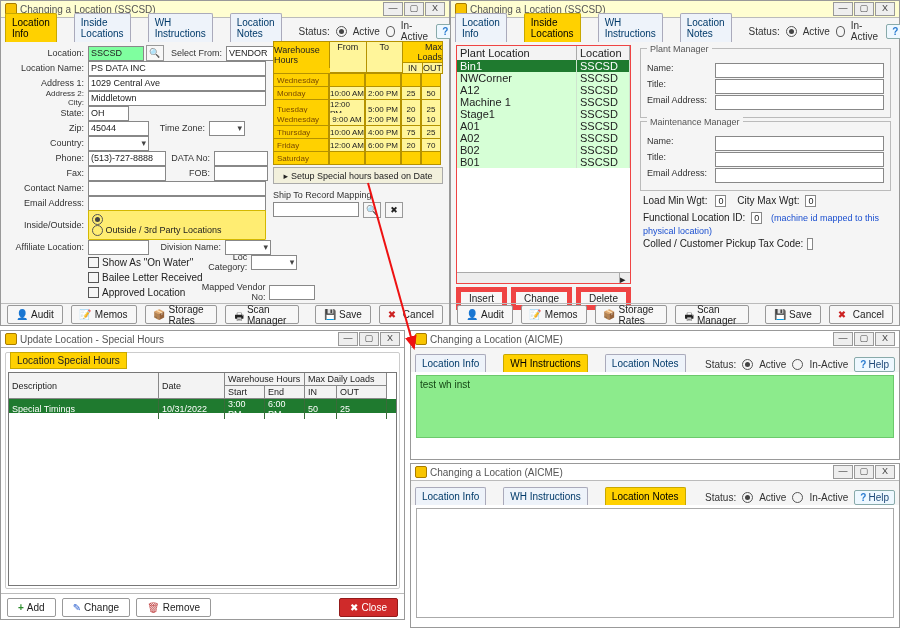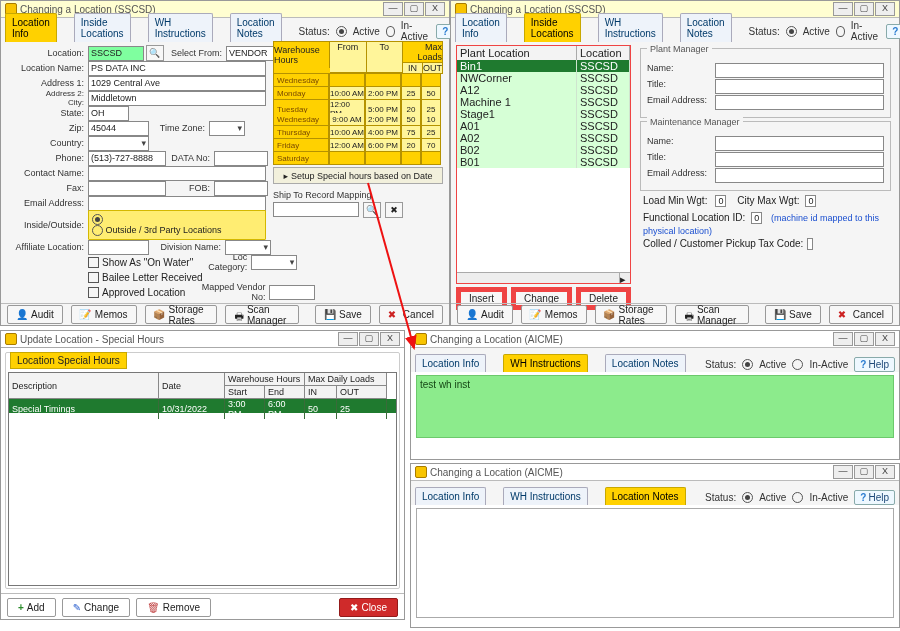--- a/index.html
+++ b/index.html
@@ -139,28 +139,28 @@
           <span class="lbl">Country:</span>
           <span class="tfield combo" style="width:55px"></span>
         </div>
     <div class="row">
           <span class="lbl">Phone:</span>
           <span class="tfield" style="width:72px">(513)-727-8888</span>
       <span class="lbl" style="width:44px">DATA No:</span>
           <span class="tfield" style="width:48px"></span>
         </div>
     <div class="row">
-          <span class="lbl">Contact Name:</span>
-          <span class="tfield" style="width:172px"></span>
-        </div>
-    <div class="row">
           <span class="lbl">Fax:</span>
           <span class="tfield" style="width:72px"></span>
       <span class="lbl" style="width:44px">FOB:</span>
           <span class="tfield" style="width:48px"></span>
+        </div>
+    <div class="row">
+          <span class="lbl">Contact Name:</span>
+          <span class="tfield" style="width:172px"></span>
         </div>
     <div class="row">
           <span class="lbl">Email Address:</span>
           <span class="tfield" style="width:172px"></span>
         </div>
     <div class="row" style="height:28px">
           <span class="lbl">Inside/Outside:</span>
       <div class="ybox" style="width:170px">
         <div><span class="radio on"></span> </div>
         <div><span class="radio"></span> <span>Outside / 3rd Party Locations</span></div>

